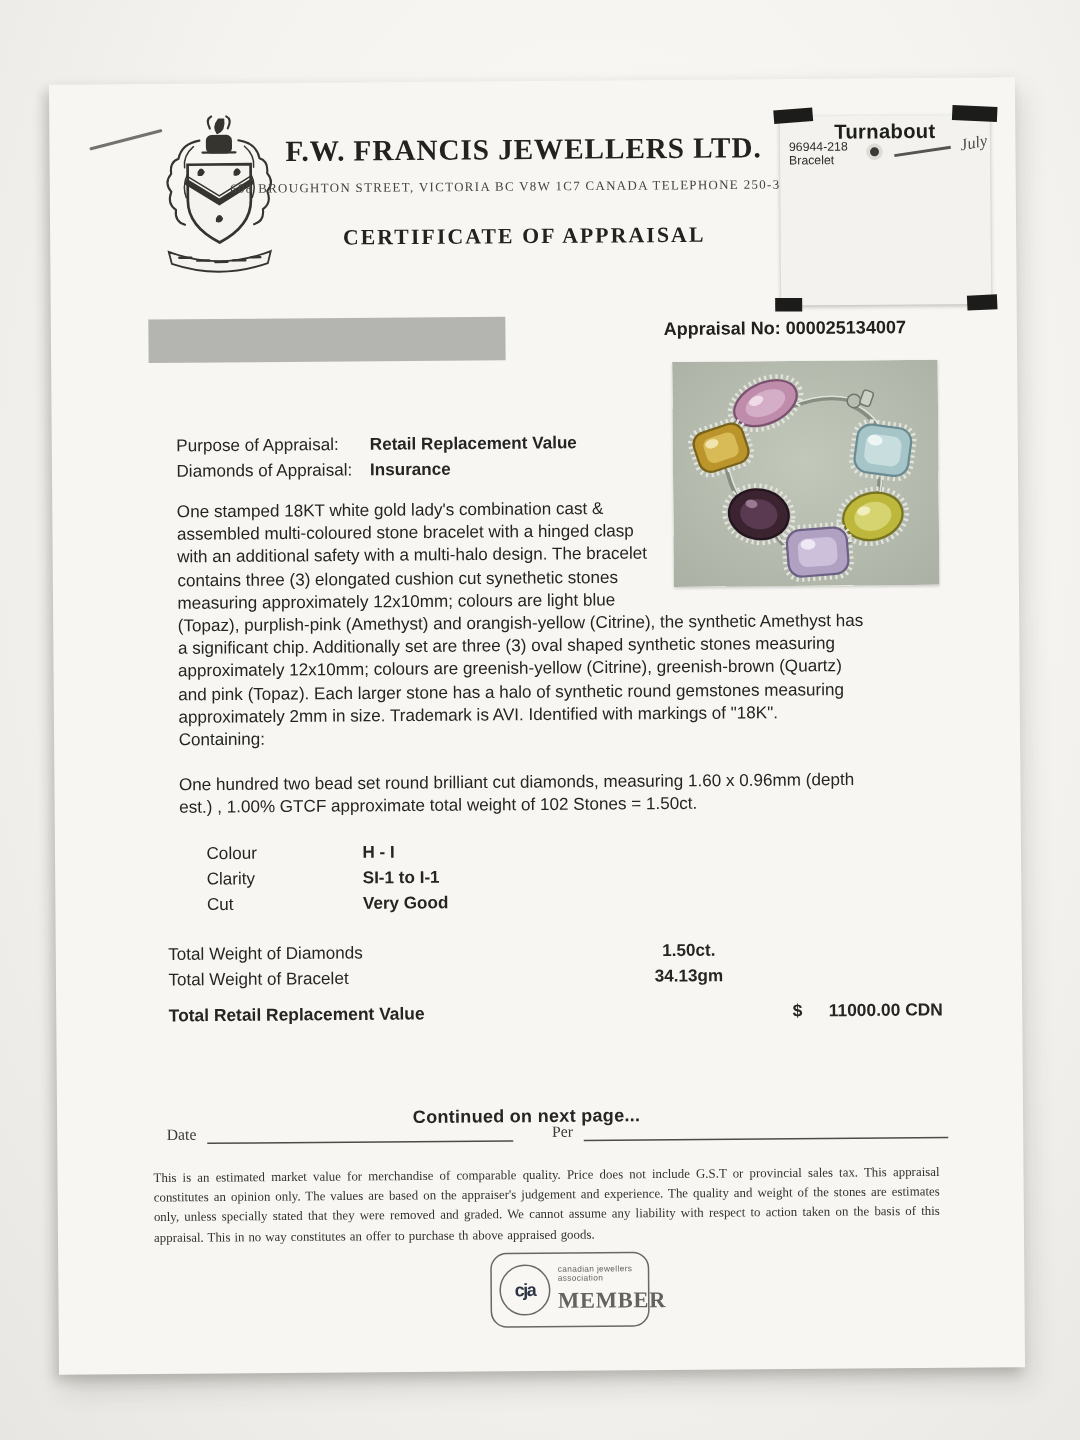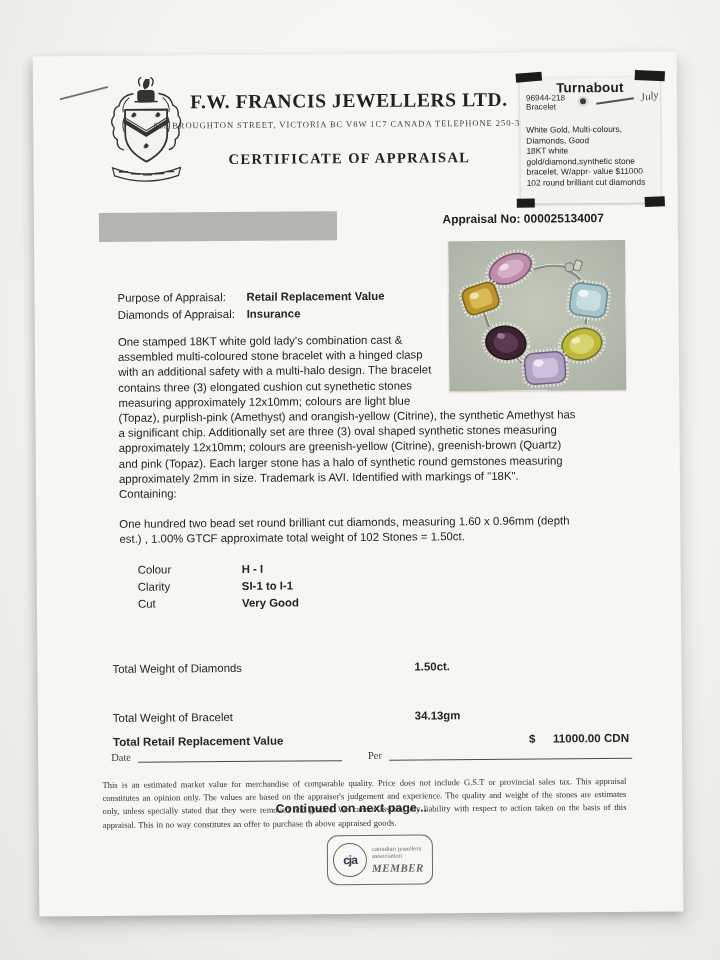--- a/index.html
+++ b/index.html
@@ -84,21 +84,21 @@
   .meta-value { font-weight: bold; }
   .para { margin-top: 11px; font-size: 11.4px; line-height: 15.2px; color: #242422; }
   .para2 { margin-top: 15px; }
   .grading { margin: 14px 0 0 18px; }
   .grade-row { font-size: 11.4px; line-height: 17px; }
   .grade-label { display: inline-block; width: 104px; }
   .grade-value { font-weight: bold; }
   .totals { margin: 16px 0 0 -8px; }
   .totals-row { font-size: 11.4px; line-height: 17.5px; }
   .t-label { display: inline-block; width: 302px; }
-  .t-value { display: inline-block; width: 90px; text-align: left; font-weight: bold; margin-top: 32px; }
+  .t-value { display: inline-block; width: 90px; text-align: center; font-weight: bold; }
   .total-line { margin: 7px 0 0 -8px; position: relative; font-size: 11.6px; font-weight: bold; height: 18px; }
   .tl-currency { position: absolute; left: 416px; }
   .tl-amount  { position: absolute; left: 440px; white-space: nowrap; }
   .continued { margin-top: 50px; text-align: center; font-weight: bold; font-size: 12px; letter-spacing: .2px; }
   
   .sig-row {
     position: absolute; left: 73px; top: 694px; width: 570px;
     font-family: "Liberation Serif", serif; font-size: 10.5px; color: #3b3a37;
     display: flex; align-items: flex-end;
   }
@@ -119,22 +119,22 @@
     background: rgba(255,255,255,.15);
   }
   .stamp-circle {
     width: 34px; height: 34px; border: 1.6px solid #565551; border-radius: 50%;
     display: flex; align-items: center; justify-content: center; flex: none;
   }
   .stamp-monogram { font-weight: bold; font-size: 12px; color: #0f172a; letter-spacing: -1px; }
   .stamp-right { padding-left: 5px; color: #504f4b; }
   .stamp-assoc { font-size: 5.6px; line-height: 6.5px; letter-spacing: .2px; }
   .stamp-member {
-    font-family: "Liberation Serif", serif; font-style: italic; font-weight: bold;
-    font-size: 11px; margin-top: 3px; letter-spacing: .5px;
+    font-family: "Liberation Serif", serif; font-weight: bold;
+    font-size: 15px; margin-top: 3px; letter-spacing: .5px;
   }
 </style>
 </head>
 <body>
 
 <div class="paper">
 
   <div class="pen-mark"></div>
 
   <svg class="crest" viewBox="0 0 94 110">
@@ -172,28 +172,20 @@
     <div class="corner-tab tab-tl"></div>
     <div class="corner-tab tab-tr"></div>
     <div class="corner-tab tab-bl"></div>
     <div class="corner-tab tab-br"></div>
     <div class="sticker-title">Turnabout</div>
     <div class="sticker-sku">96944-218</div>
     <div class="sticker-item">Bracelet</div>
     <div class="sticker-dot"></div>
     <div class="july-dash"></div>
     <div class="july-mark">July</div>
-    <div class="sticker-desc">
-      <div>White Gold, Multi-colours,</div>
-      <div>Diamonds, Good</div>
-      <div>18KT white</div>
-      <div>gold/diamond,synthetic stone</div>
-      <div>bracelet. W/appr- value $11000</div>
-      <div>102 round brilliant cut diamonds</div>
-    </div>
   </div>
 
   <div class="redaction"></div>
   <div class="appraisal-no">Appraisal No: 000025134007</div>
 
   <div class="content-wrap">
 
     <svg class="photo" viewBox="0 0 177 150">
       <defs>
         <radialGradient id="photobg" cx="50%" cy="45%" r="75%">

